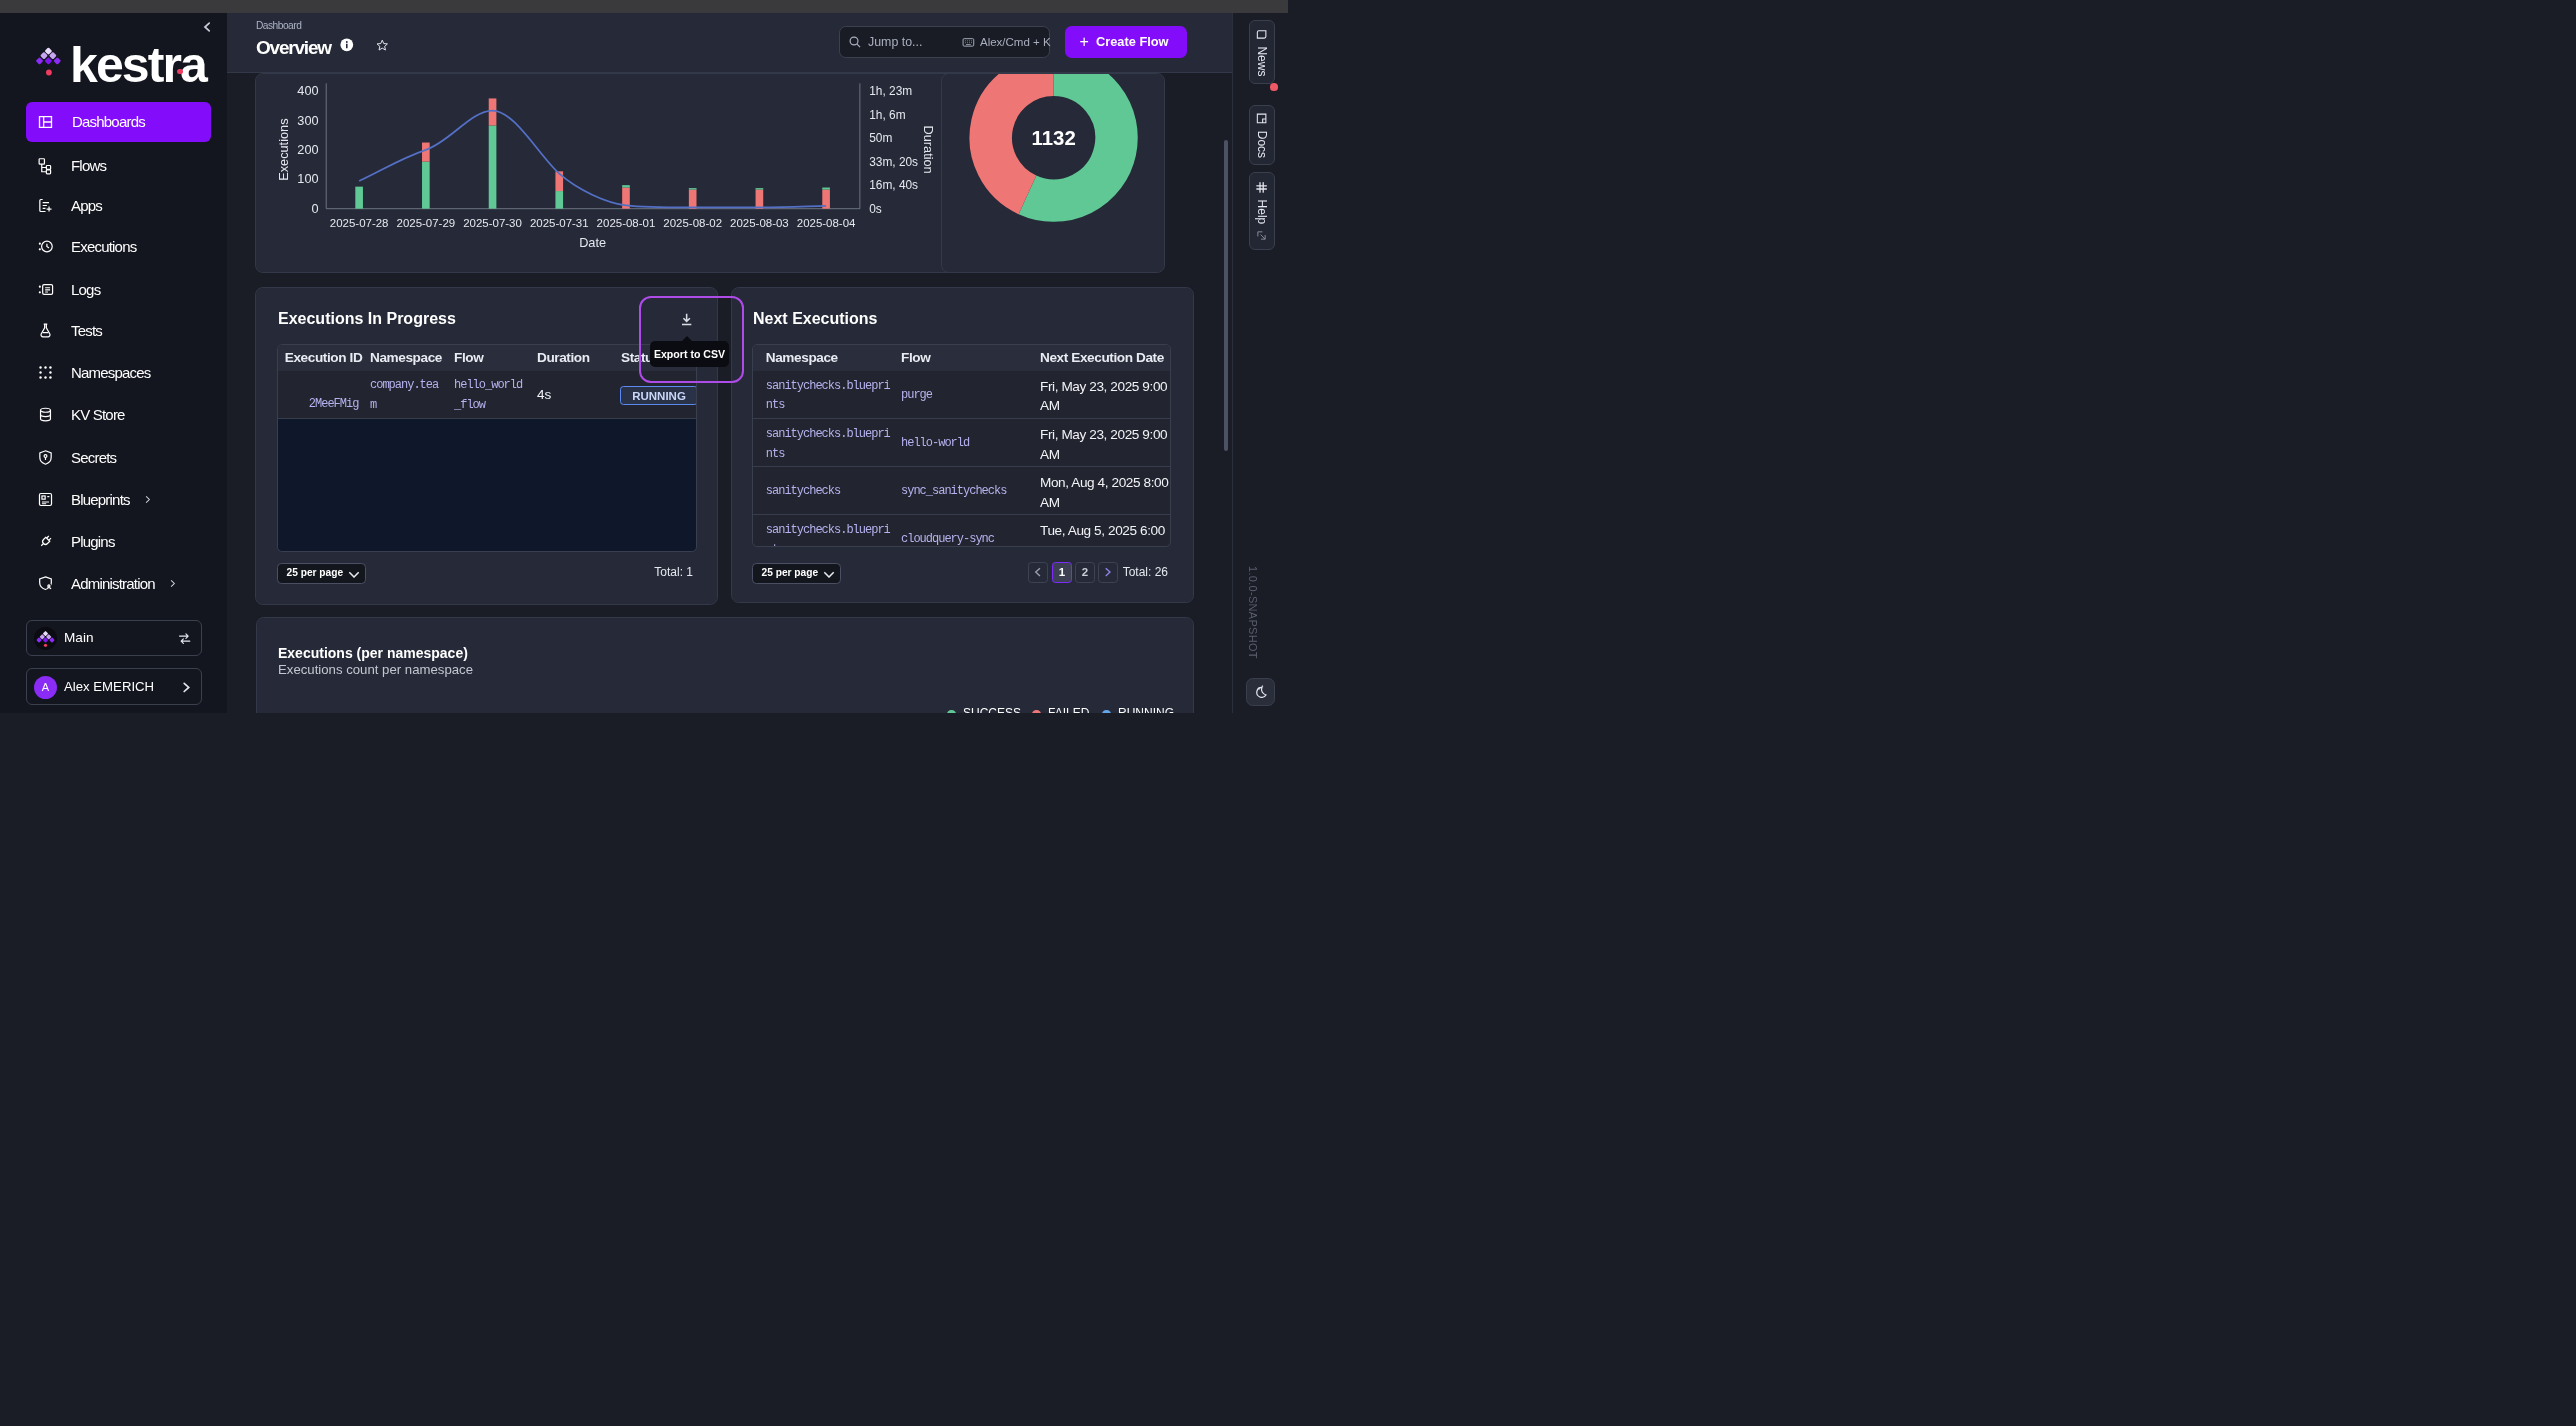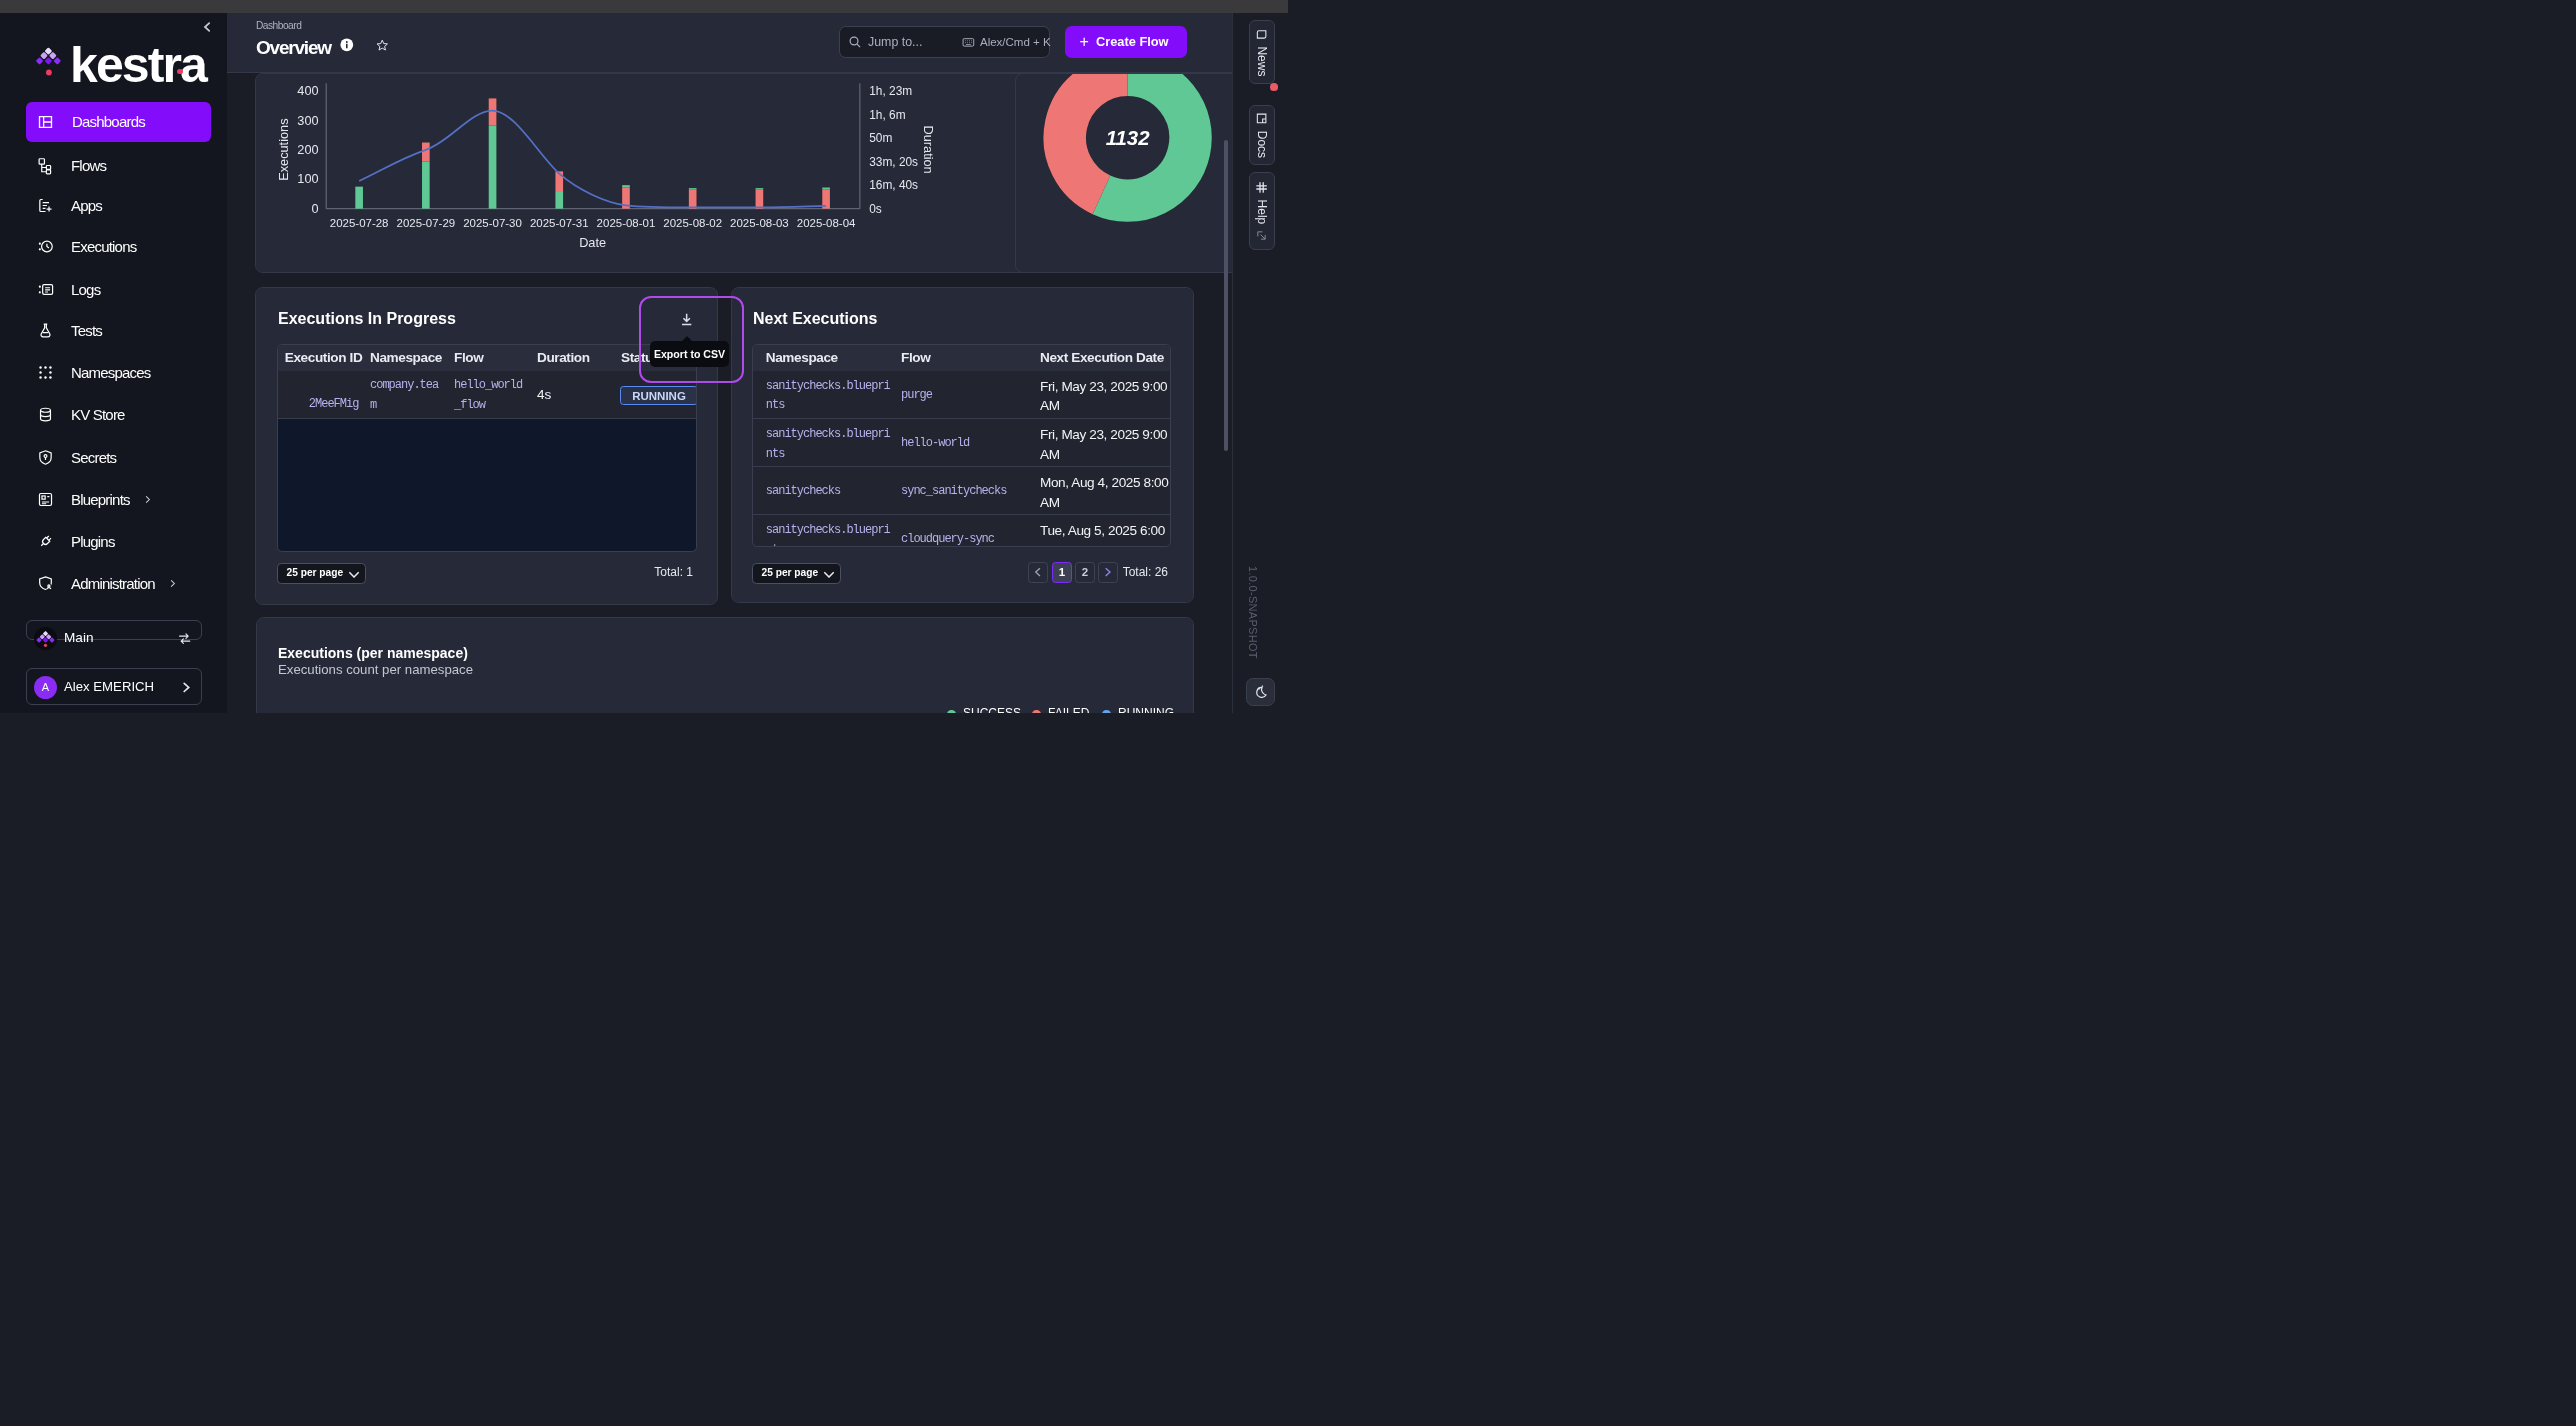--- a/index.html
+++ b/index.html
@@ -149,21 +149,21 @@
           <circle cx="16.8" cy="16.8" r="4.4" fill="#14161F" stroke="none"></circle>
           <circle cx="16.8" cy="15.4" r="1.5"></circle>
           <path d="M13.9 19.6c.55-1.2 1.6-1.9 2.9-1.9s2.35.7 2.9 1.9"></path>
         </svg>
         <span>Administration</span>
         <svg class="chev" viewBox="0 0 24 24">
           <path d="M9 5l7 7-7 7"></path>
         </svg>
       </div>
 
-    <div class="abs" style="left:26px;top:607px;width:176px;height:20px;border:0.9px solid #3B404F;border-radius:6px;">
+    <div class="abs" style="left:26px;top:607px;width:176px;height:36px;border:0.9px solid #3B404F;border-radius:6px;">
       <div class="abs" style="left:6.8px;top:6px;width:23px;height:23px;border-radius:50%;background:#0B0C11;overflow:hidden;">
         <svg width="23" height="23" viewBox="0 0 27 27">
           <rect x="11.2" y="5.4" width="4.6" height="4.6" rx="1" transform="rotate(45 13.5 7.7)" fill="#E9DBFB"></rect>
           <rect x="7.4" y="9.2" width="4.6" height="4.6" rx="1" transform="rotate(45 9.7 11.5)" fill="#C8A5F3"></rect>
           <rect x="15.0" y="9.2" width="4.6" height="4.6" rx="1" transform="rotate(45 17.3 11.5)" fill="#C8A5F3"></rect>
           <rect x="3.6" y="13.0" width="4.6" height="4.6" rx="1" transform="rotate(45 5.9 15.3)" fill="#8A2BF6"></rect>
           <rect x="11.2" y="13.0" width="4.6" height="4.6" rx="1" transform="rotate(45 13.5 15.3)" fill="#7C15F0"></rect>
           <rect x="18.8" y="13.0" width="4.6" height="4.6" rx="1" transform="rotate(45 21.1 15.3)" fill="#8A2BF6"></rect>
           <circle cx="13.5" cy="21.5" r="1.9" fill="#ED3C5F"></circle>
         </svg>
@@ -270,21 +270,21 @@
         <rect x="586.75" y="136.01" width="9" height="22.49" fill="#EE7674"></rect>
           <rect x="586.75" y="134.28" width="9" height="1.73" fill="#5FC894"></rect>
         <rect x="665.25" y="136.01" width="9" height="22.49" fill="#EE7674"></rect>
           <rect x="665.25" y="133.59" width="9" height="2.42" fill="#5FC894"></rect>
       </g>
 
       <path d="M120.25,125.9 C150,112 168,100 198.75,89.3 C228,79 252,43 277.25,43 C303,43 332,96 355.75,117.3 C378,137 412,152 434.25,154.6 C458,157.2 492,157 512.75,157 C540,157 565,157 591.25,157 C618,157 646,155.8 669.75,155.2" fill="none" stroke="#5470C6" stroke-width="2"></path>
     </svg>
   </div>
 
-  <div class="card" id="donutcard" style="left:1016px;top:74px;width:222px;height:198px;overflow:hidden;font-style:italic;">
+  <div class="card" id="donutcard" style="left:942px;top:74px;width:222px;height:198px;overflow:hidden;">
     <svg width="222" height="198" viewBox="0 0 260.5 233">
       <path d="M131,1 A74,74 0 1 1 100.2,142.3" fill="none" stroke="#5FC894" stroke-width="50"></path>
       <path d="M100.2,142.3 A74,74 0 0 1 131,1" fill="none" stroke="#EE7674" stroke-width="50"></path>
       <text x="131" y="83" text-anchor="middle" fill="#FFFFFF" font-size="24" font-weight="bold" font-family="Liberation Sans, sans-serif">1132</text>
     </svg>
   </div>
 
   <div class="card" id="eip" style="left:256px;top:288px;width:461px;height:316px;">
     <div class="abs" style="left:22px;top:22px;color:#FFF;font-size:16px;font-weight:bold;">Executions In Progress</div>
 

